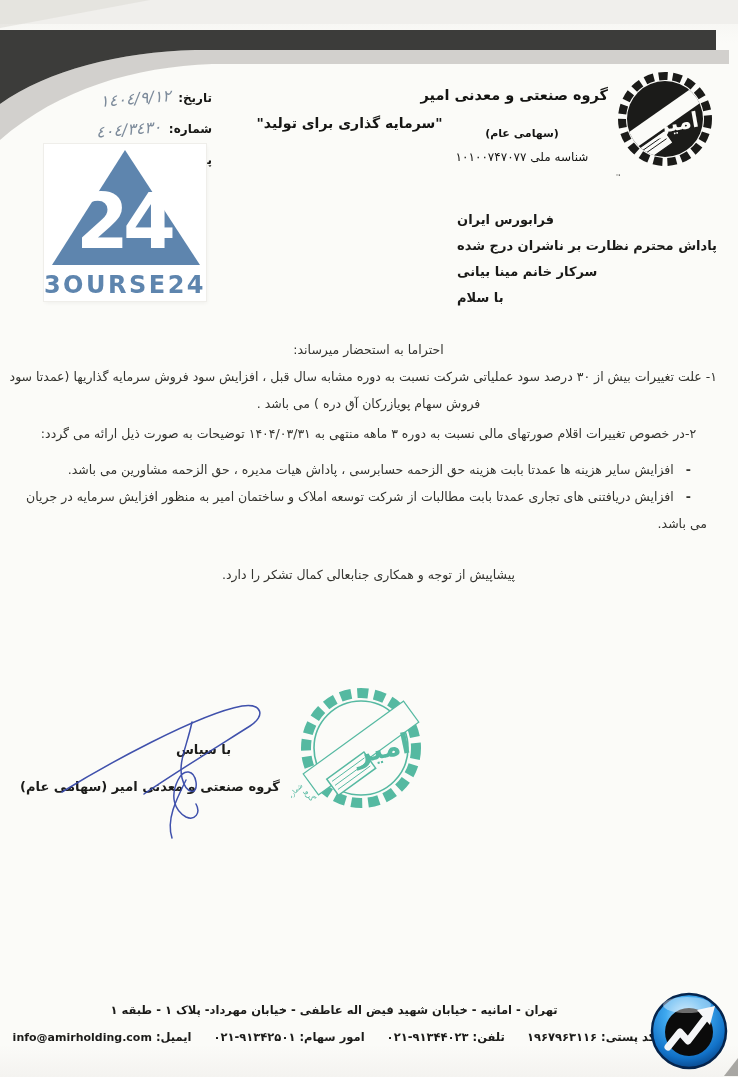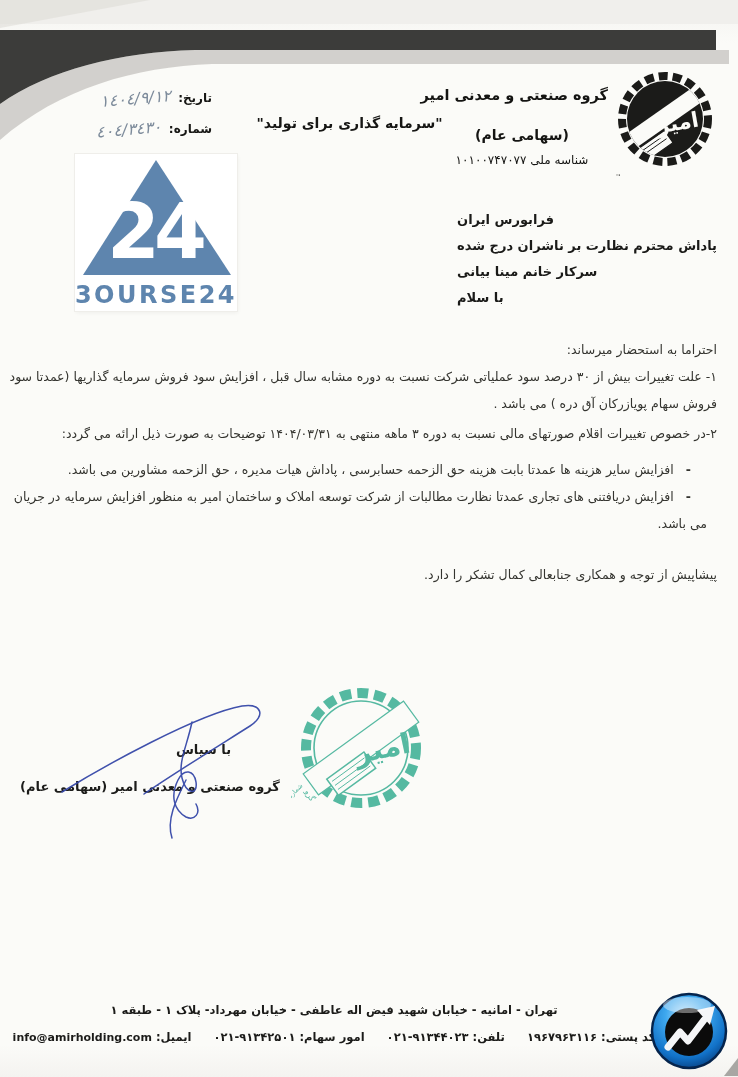--- a/index.html
+++ b/index.html
@@ -19,29 +19,29 @@
   
   .fields{left:52px;top:86px;width:160px;}
   .f-row{display:flex;align-items:center;gap:7px;margin-bottom:7px;min-height:24px;}
   .f-label{font-weight:bold;font-size:12px;color:#171715;white-space:nowrap;}
   .f-value{font-size:16px;font-style:italic;color:#7d8b9b;display:inline-block;transform:rotate(-5deg);letter-spacing:2px;white-space:nowrap;}
   
   .slogan{left:242px;top:115px;width:215px;text-align:center;font-weight:bold;font-size:14px;color:#161614;white-space:nowrap;}
   
   .co{left:436px;top:87px;width:172px;text-align:center;color:#141412;}
   .co-name{font-weight:bold;font-size:14.5px;white-space:nowrap;margin-bottom:10px;}
-  .co-type{font-weight:bold;font-size:14px;margin-bottom:10px;margin-top:24px;}
+  .co-type{font-weight:bold;font-size:11px;margin-bottom:10px;margin-top:24px;}
   .co-id{font-weight:normal;font-size:12px;white-space:nowrap;}
   .logo-black{left:612px;top:70px;width:106px;height:106px;}
   
-  .bourse{left:44px;top:154px;width:162px;height:157px;background:#ffffff;box-shadow:0 0 0 1px #efeeea, 1px 2px 4px rgba(0,0,0,.05);margin-left:31px;}
+  .bourse{left:44px;top:144px;width:162px;height:157px;background:#ffffff;box-shadow:0 0 0 1px #efeeea, 1px 2px 4px rgba(0,0,0,.05);}
   
   .recipient{right:21px;top:207px;text-align:left;font-weight:bold;font-size:13px;line-height:26px;color:#1a1a18;}
   
-  .bl{left:20px;right:21px;text-align:right;font-size:12.5px;color:#34342f;white-space:nowrap;}
+  .bl{left:20px;right:21px;text-align:center;font-size:12.5px;color:#34342f;white-space:nowrap;}
   .l-intro{top:342px;}
   .l-i1a{top:369px;}
   .l-i1b{top:396px;}
   .l-i2{top:426px;}
   .bullets{left:20px;right:21px;top:456px;}
   .b-row{display:flex;gap:12px;justify-content:flex-start;font-size:12.5px;color:#34342f;line-height:27px;padding-right:26px;white-space:nowrap;}
   .b-dash{font-weight:bold;}
   .b-cont{padding-right:10px;line-height:27px;font-size:12.5px;color:#34342f;text-align:right;}
   .l-close{top:567px;}
   
@@ -134,21 +134,21 @@
   <div class="abs bl l-i1b">فروش سهام پویازرکان آق دره ) می باشد .</div>
   <div class="abs bl l-i2">۲-در خصوص تغییرات اقلام صورتهای مالی نسبت به دوره ۳ ماهه منتهی به ۱۴۰۴/۰۳/۳۱ توضیحات به صورت ذیل ارائه می گردد:</div>
 
   <div class="abs bullets">
     <div class="b-row">
       <span class="b-dash">-</span>
       <span>افزایش سایر هزینه ها عمدتا بابت هزینه حق الزحمه حسابرسی ، پاداش هیات مدیره ، حق الزحمه مشاورین می باشد.</span>
     </div>
     <div class="b-row">
       <span class="b-dash">-</span>
-      <span>افزایش دریافتنی های تجاری عمدتا نظارت مطالبات از شرکت توسعه املاک و ساختمان امیر به منظور افزایش سرمایه در جریان</span>
+      <span>افزایش دریافتنی های تجاری عمدتا بابت مطالبات از شرکت توسعه املاک و ساختمان امیر به منظور افزایش سرمایه در جریان</span>
     </div>
     <div class="b-cont">می باشد.</div>
   </div>
 
   <div class="abs bl l-close">پیشاپیش از توجه و همکاری جنابعالی کمال تشکر را دارد.</div>
 
   <div class="abs thanks">با سپاس</div>
   <div class="abs sig-org">گروه صنعتی و معدنی امیر (سهامی عام)</div>
 
   <svg class="abs sig-svg" viewBox="0 0 232 155" xmlns="http://www.w3.org/2000/svg">

